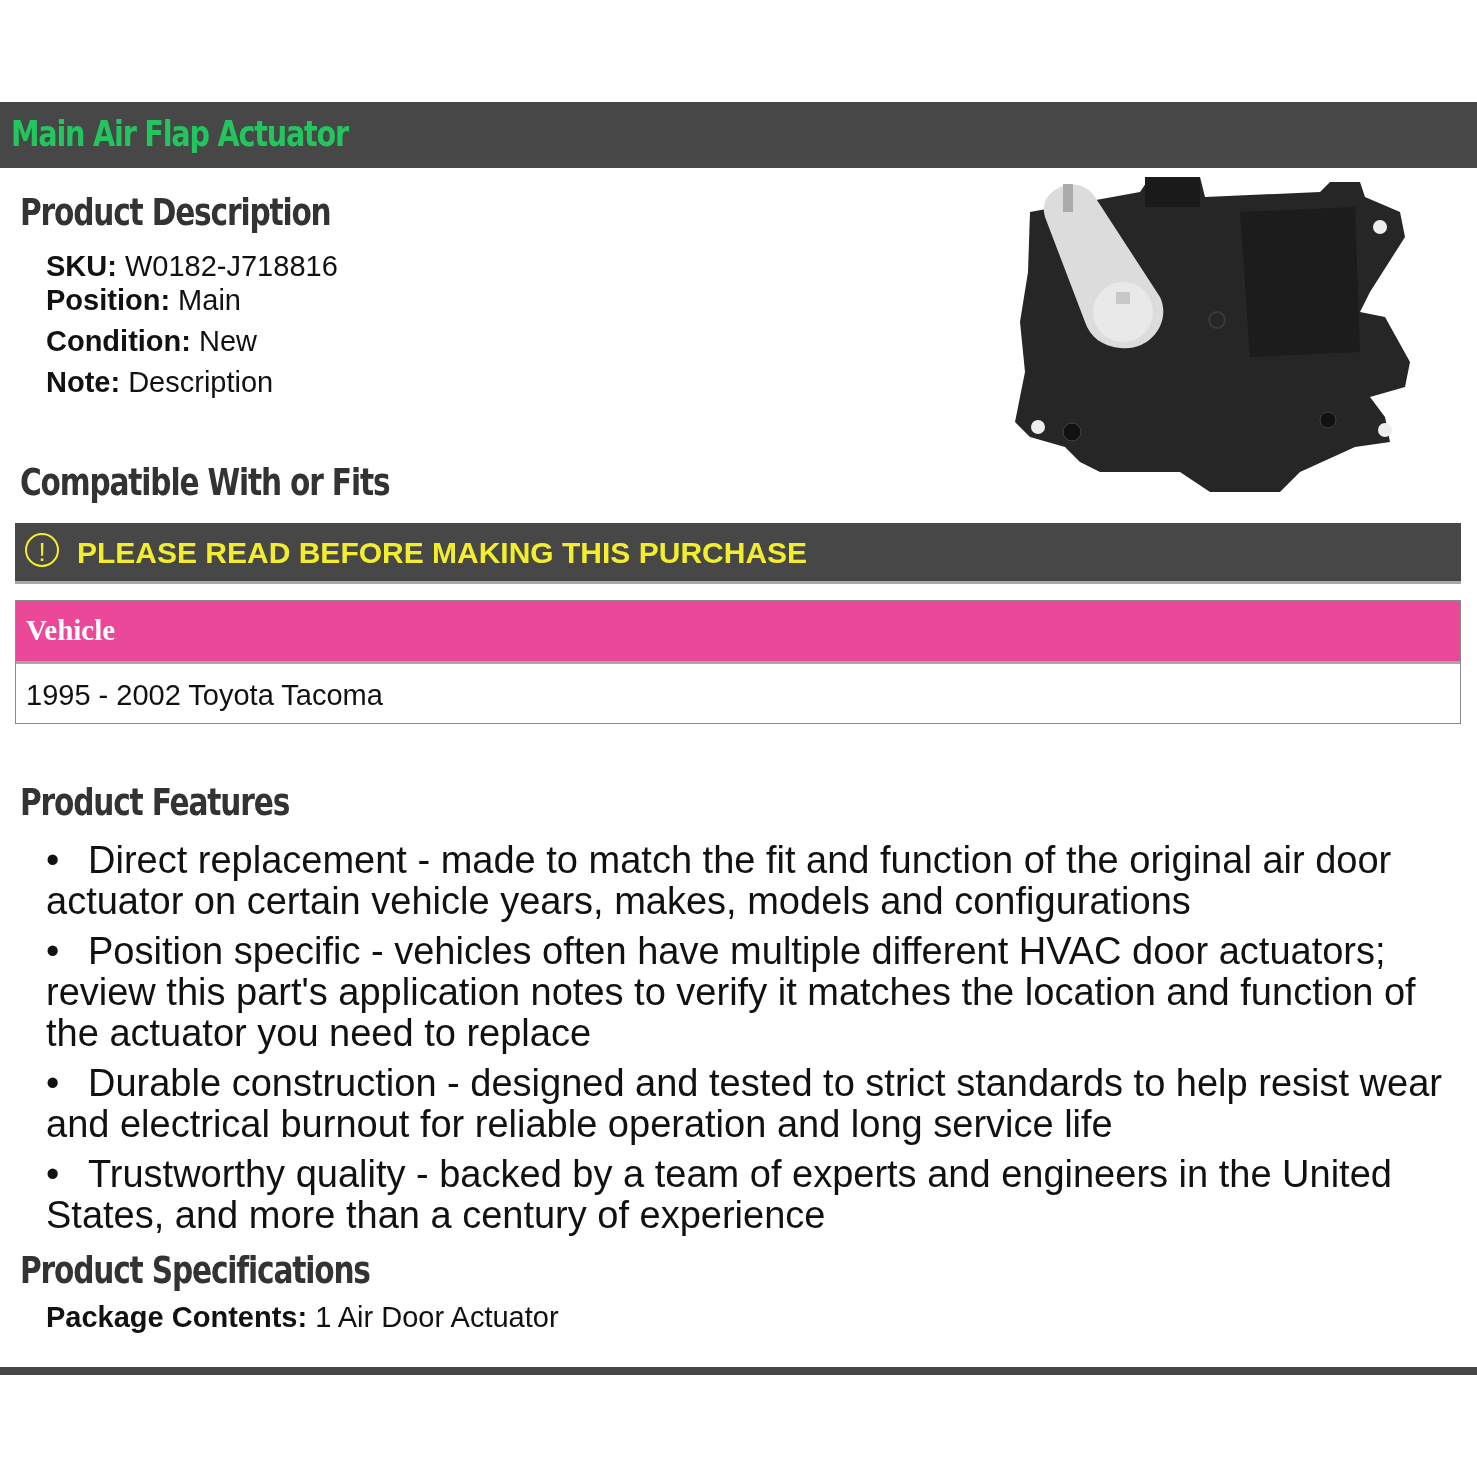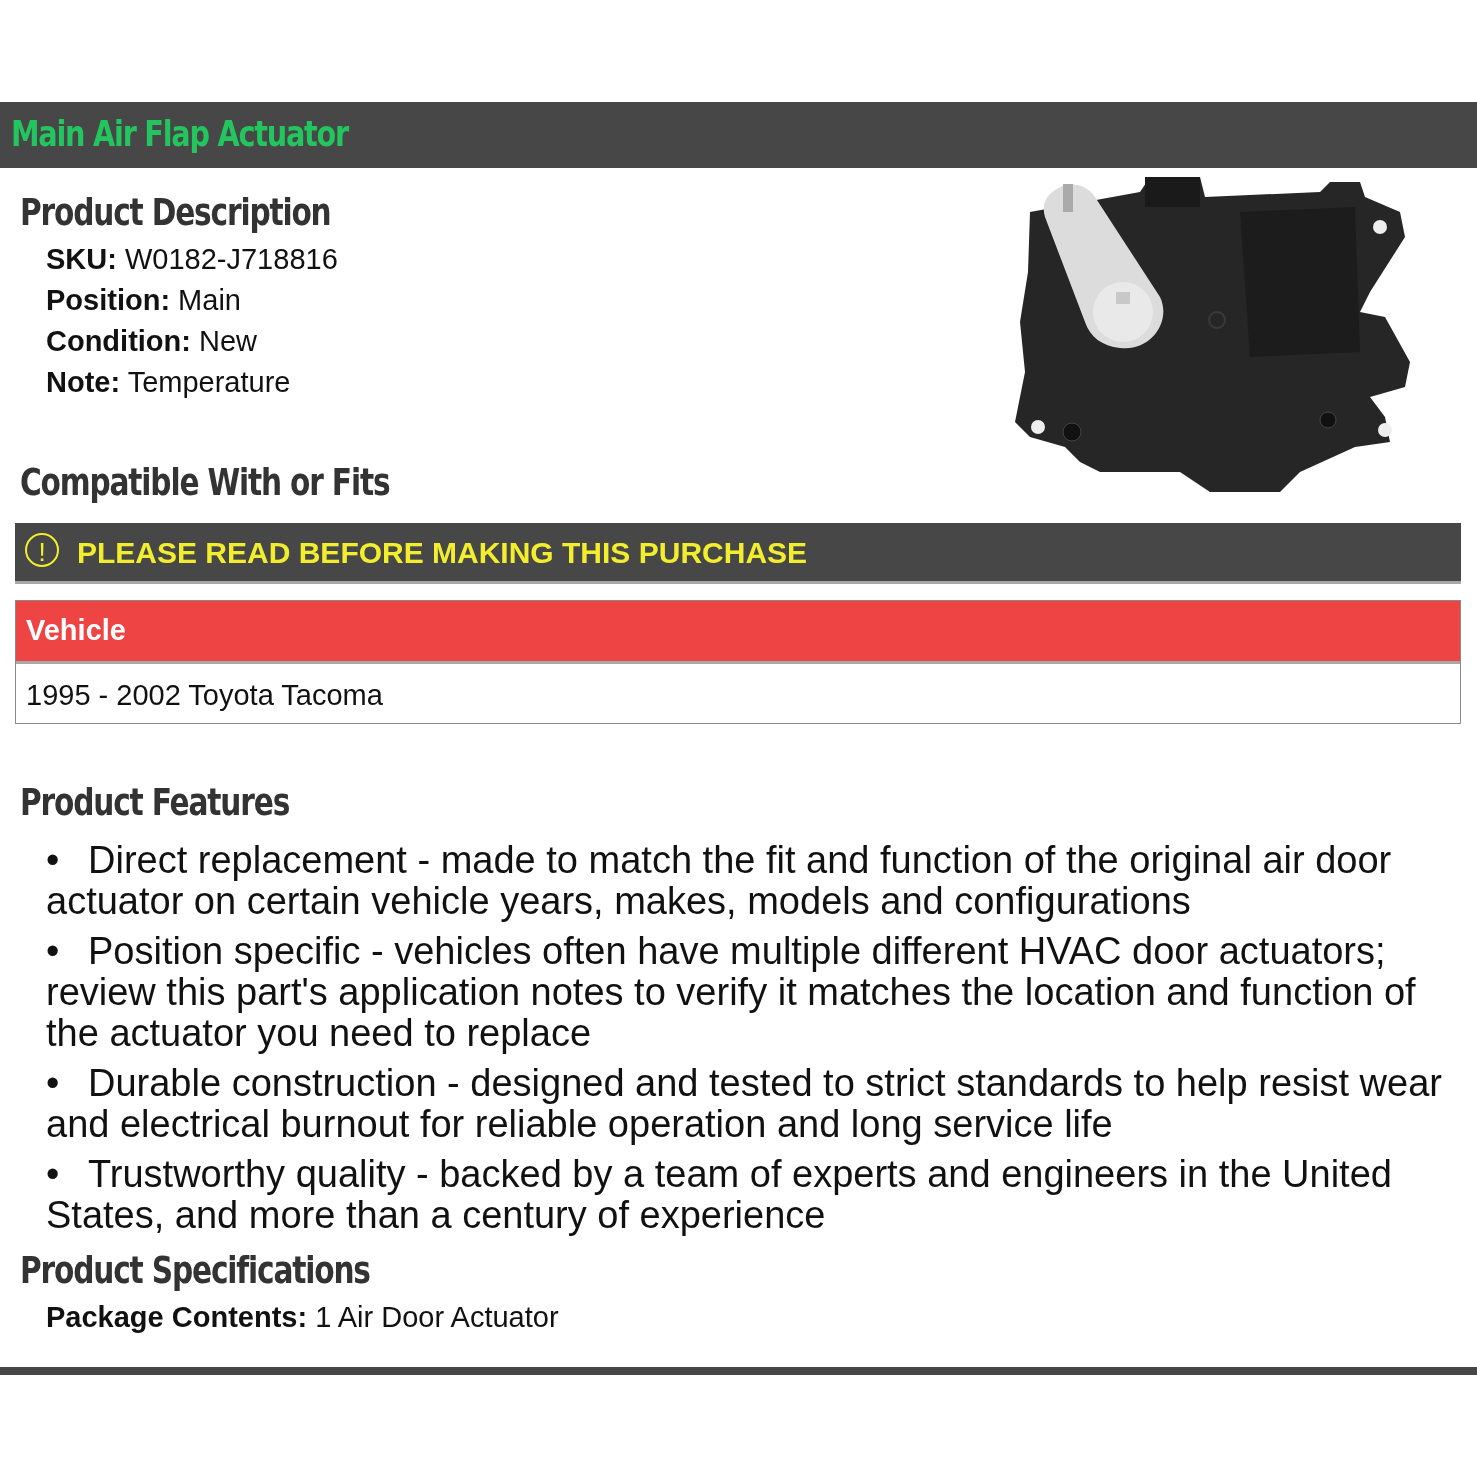--- a/index.html
+++ b/index.html
@@ -18,41 +18,41 @@
   .product-image { position: absolute; left: 1010px; top: 172px; width: 410px; height: 335px; }
   .warning-bar { position: absolute; left: 15px; top: 523px; width: 1446px; height: 58px;
                  background: #474747; border-bottom: 3px solid #a8a8a8; }
   .warning-icon { position: absolute; left: 10px; top: 10px; width: 34px; height: 34px;
                   border: 2px solid #f2ee2d; border-radius: 50%; color: #f2ee2d;
                   font-size: 26px; text-align: center; line-height: 34px; box-sizing: border-box; }
   .warning-text { position: absolute; left: 62px; top: 13px; color: #f2ee2d; font-weight: bold;
                   font-size: 30px; white-space: nowrap; }
   .vehicle-table { position: absolute; left: 15px; top: 600px; width: 1446px; height: 124px;
                    border: 1px solid #8a8a8a; box-sizing: border-box; }
-  .vehicle-head { height: 60px; background: #ef4444; border-bottom: 3px solid #a8a8a8; position: relative; }
+  .vehicle-head { height: 60px; background: #ec4899; border-bottom: 3px solid #a8a8a8; position: relative; font-family: Liberation Serif, serif; }
   .vehicle-head span { position: absolute; left: 10px; top: 13px; color: #fff; font-weight: bold; font-size: 29px; }
   .vehicle-row { position: relative; height: 60px; }
   .vehicle-row span { position: absolute; left: 10px; top: 15px; font-size: 29px; color: #111; }
   .features { position: absolute; left: 46px; top: 840px; width: 1420px; margin: 0; padding: 0; list-style: none; }
   .features li { font-size: 38px; line-height: 41px; margin-bottom: 9px; color: #111; }
   .features li .bullet { display: inline-block; width: 42px; }
   .bottom-rule { position: absolute; left: 0; top: 1367px; width: 1477px; height: 8px; background: #474747; }
 </style>
 </head>
 <body>
 
 <div class="title-bar">
   <h1>Main Air Flap Actuator</h1>
 </div>
 
 <h2 class="heading" style="top:190px;">Product Description</h2>
-<div class="attr" style="top:243px;"><b>SKU:</b> <span>W0182-J718816</span></div>
+<div class="attr" style="top:250px;"><b>SKU:</b> <span>W0182-J718816</span></div>
 <div class="attr" style="top:284px;"><b>Position:</b> <span>Main</span></div>
 <div class="attr" style="top:325px;"><b>Condition:</b> <span>New</span></div>
-<div class="attr" style="top:366px;"><b>Note:</b> <span>Temperature</span></div>
+<div class="attr" style="top:366px;"><b>Note:</b> <span>Description</span></div>
 
 <svg class="product-image" viewBox="0 0 410 335">
   <path d="M20 40 L130 20 L140 5 L190 5 L195 25 L310 20 L320 10 L350 10 L355 25 L390 40 L395 65 L360 120 L350 140 L375 145 L400 190 L395 215 L360 225 L375 245 L380 270 L345 275 L290 300 L270 320 L200 320 L170 300 L90 300 L70 290 L55 275 L20 265 L5 250 L15 200 L10 150 L18 100 Z" fill="#262626"></path>
   <path d="M230 40 L345 35 L350 180 L240 185 Z" fill="#1c1c1c"></path>
   <rect x="135" y="5" width="55" height="30" fill="#1a1a1a"></rect>
   <circle cx="370" cy="55" r="7" fill="#eee"></circle>
   <circle cx="28" cy="255" r="7" fill="#eee"></circle>
   <circle cx="375" cy="258" r="7" fill="#eee"></circle>
   <circle cx="318" cy="248" r="8" fill="#111" stroke="#444"></circle>
   <circle cx="62" cy="260" r="9" fill="#111" stroke="#444"></circle>

